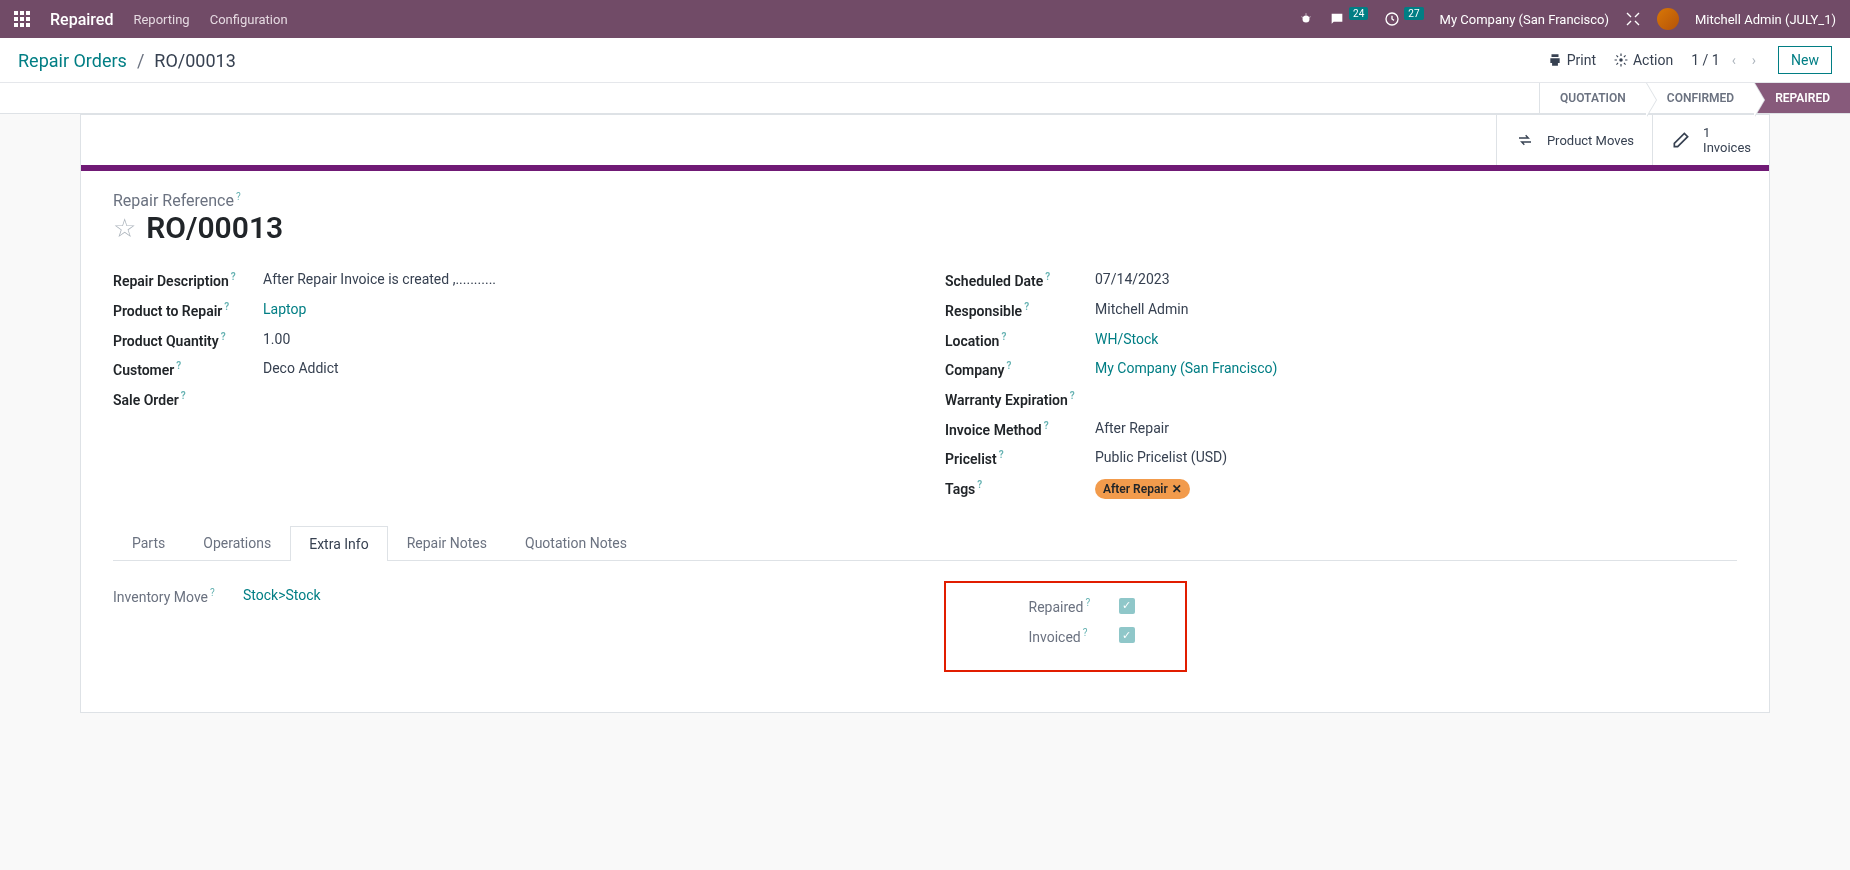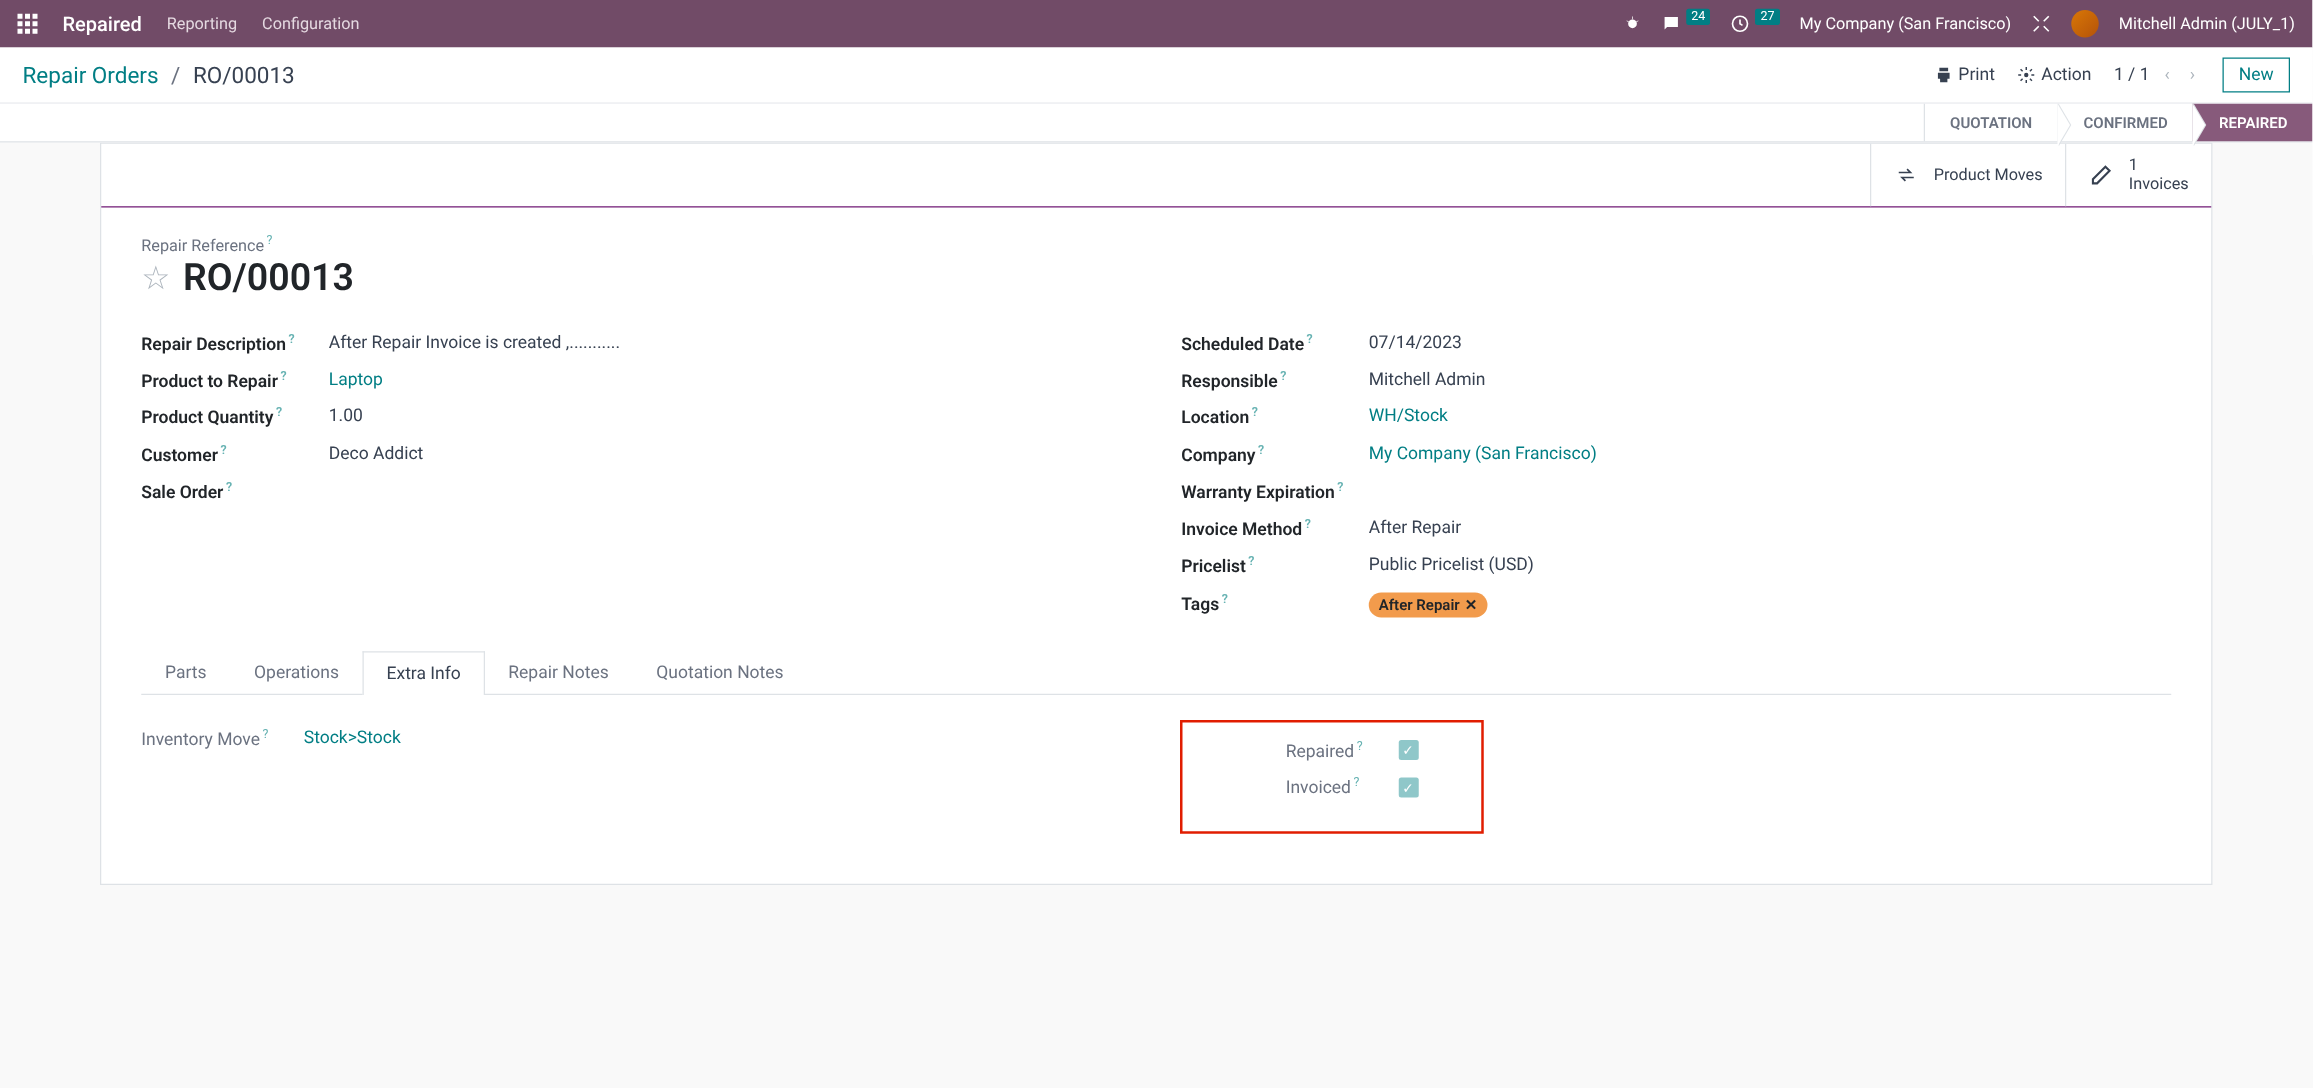--- a/index.html
+++ b/index.html
@@ -35,27 +35,27 @@
   .status-steps { display: flex; }
   .step { padding: 8px 20px; font-size: 12px; font-weight: 600; color: #6b7280; border-left: 1px solid #dee2e6; position: relative; }
   .step.active { background: #875A7B; color: #fff; }
   .step-arrow::after { content: ""; position: absolute; right: -10px; top: 0; border-top: 17px solid transparent; border-bottom: 17px solid transparent; border-left: 10px solid #fff; z-index: 2; }
   .step-arrow::before { content: ""; position: absolute; right: -11px; top: 0; border-top: 17px solid transparent; border-bottom: 17px solid transparent; border-left: 10px solid #dee2e6; z-index: 1; }
   
   
   .main { padding: 0 80px; }
   .sheet { background: #fff; border: 1px solid #dee2e6; margin-top: 0; }
   
-  .stat-buttons { display: flex; justify-content: flex-end; border-bottom: 1px solid #701a75; }
+  .stat-buttons { display: flex; justify-content: flex-end; border-bottom: 6px solid #701a75; }
   .stat-btn { border-left: 1px solid #dee2e6; padding: 10px 18px; display: flex; align-items: center; gap: 12px; font-size: 14px; color: #374151; cursor: pointer;}
   .stat-btn .num { color: #374151; font-size: 13px; }
   .stat-btn .lbl { color: #374151; font-size: 13px; }
   
   .form-body { padding: 20px 32px; }
-  .ref-label { font-size: 13px; color: #6b7280; }
+  .ref-label { font-size: 16px; color: #6b7280; }
   .ref-row { display: flex; align-items: center; gap: 10px; }
   .ref-title { font-size: 30px; font-weight: 600; color: #212529; }
   .star { font-size: 26px; color: #adb5bd; cursor: pointer;}
   
   .cols { display: flex; gap: 40px; margin-top: 20px; }
   .col { flex: 1; }
   .field-row { display: flex; padding: 6px 0; font-size: 14px; }
   .field-label { width: 150px; font-weight: 600; color: #212529; position: relative; }
   .help { color: #66b2b2; font-size: 10px; margin-left: 2px; vertical-align: super; cursor: help; }
   .field-value { color: #374151; }

